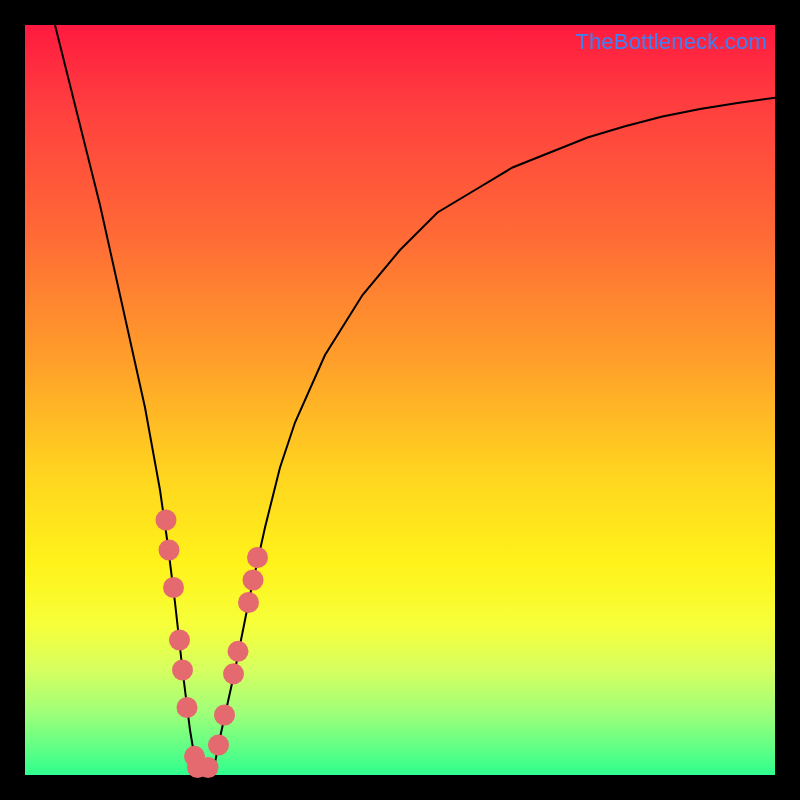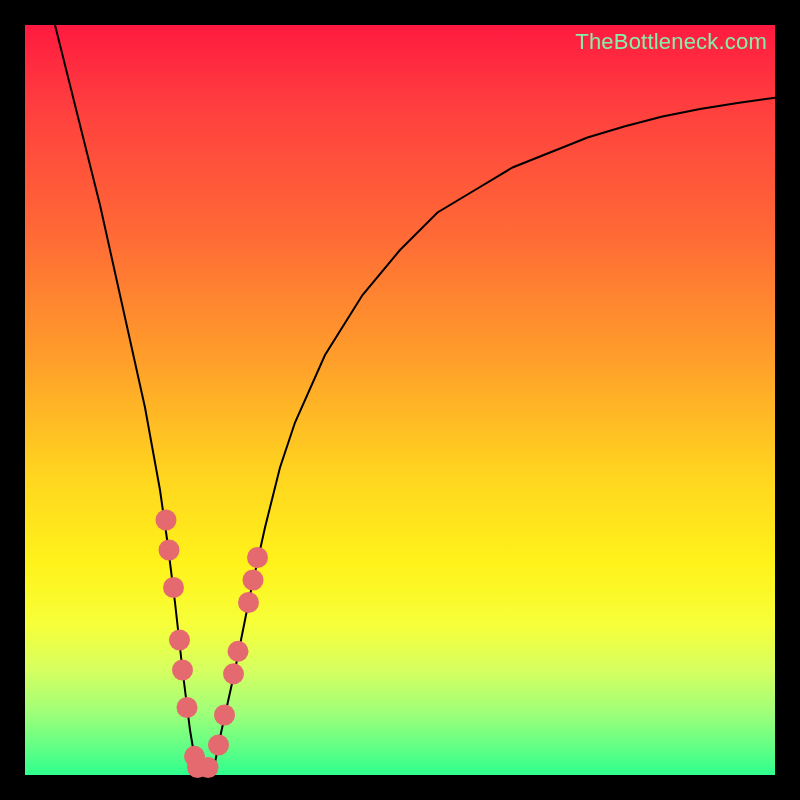--- a/index.html
+++ b/index.html
@@ -37,21 +37,21 @@
       #f6ff3a 80%,
       #d6ff60 86%,
       #9cff7a 92%,
       #2fff8e 100%
     );
   }
   .watermark {
     position: absolute;
     top: 4px;
     right: 8px;
-    color: #86efac;
+    color: #3b82f6;
     font-size: 22px;
     font-weight: 500;
     letter-spacing: 0.2px;
     user-select: none;
   }
   svg.curve {
     position: absolute;
     left: 0;
     top: 0;
     width: 750px;

